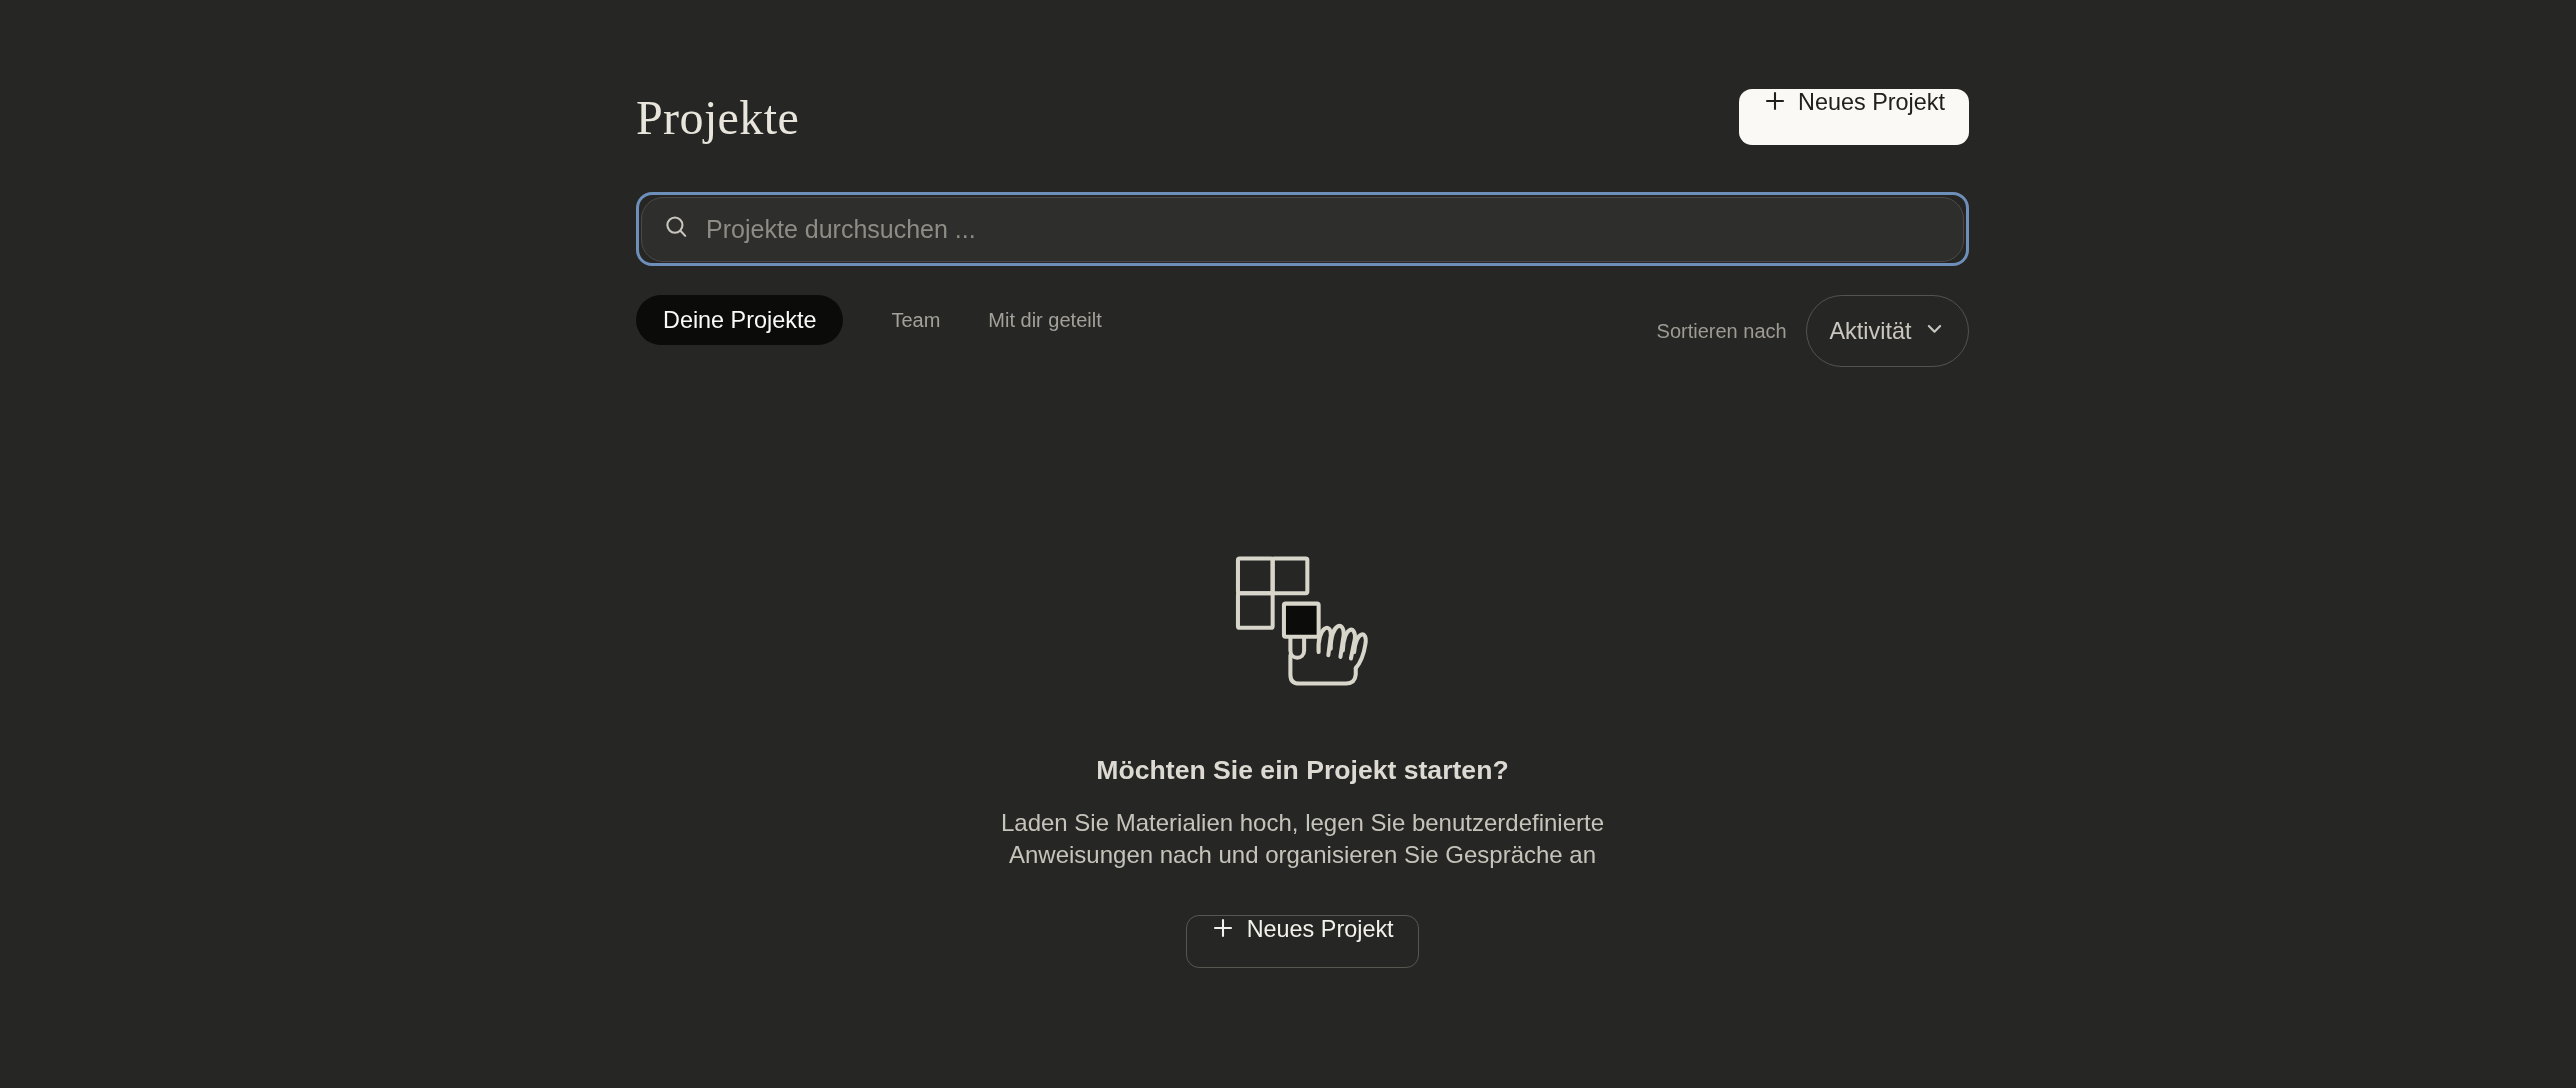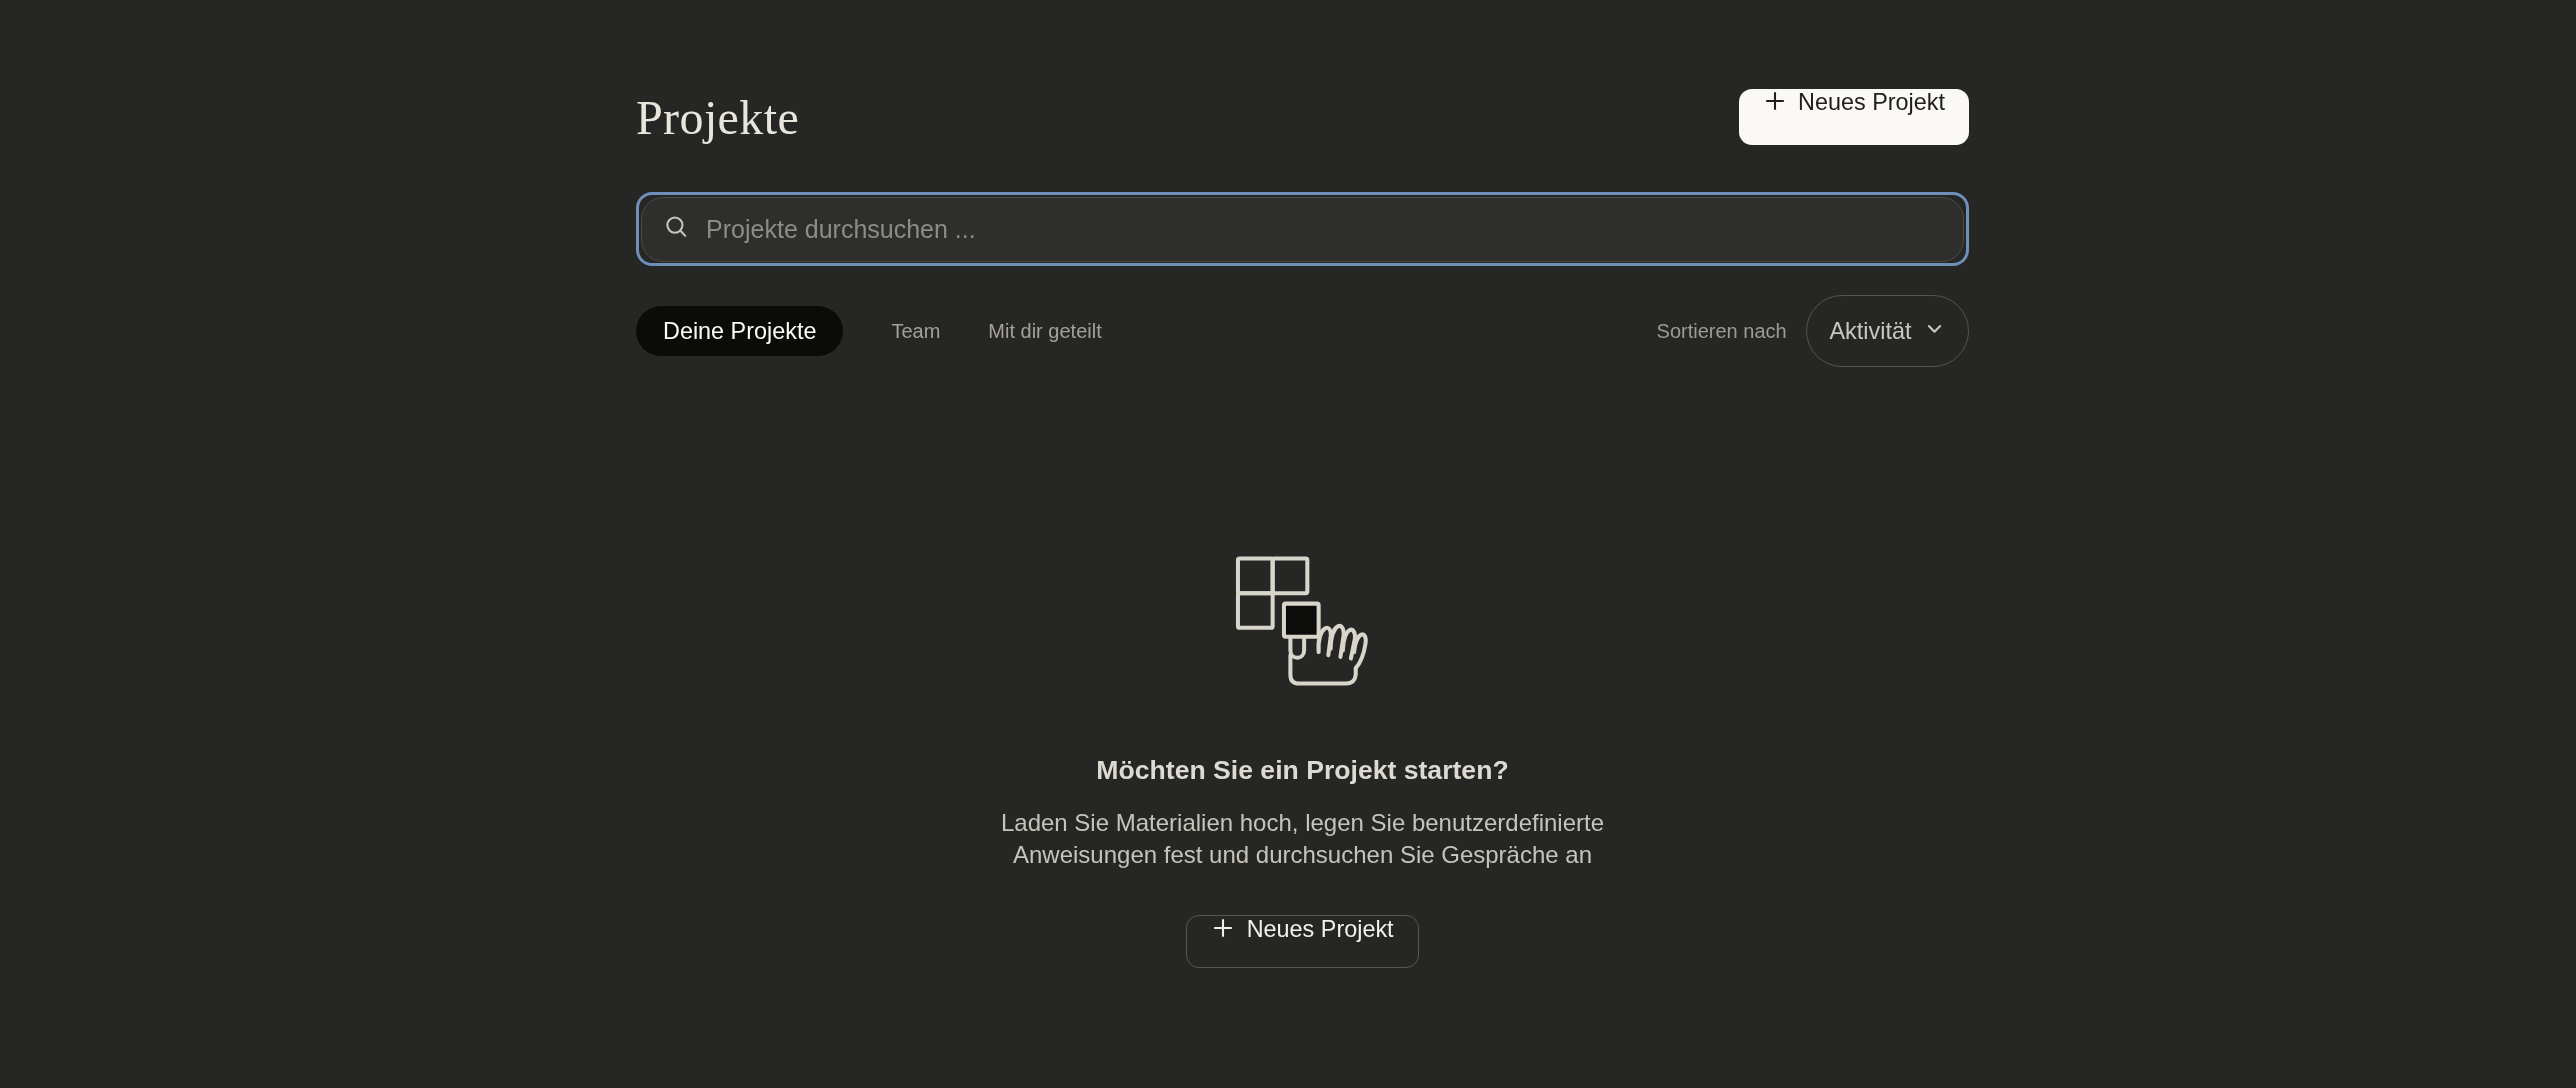--- a/index.html
+++ b/index.html
@@ -86,21 +86,21 @@
     color: #d8d6ce;
     font-family: "Liberation Sans", sans-serif;
     font-size: 25px;
   }
   .search-box input::placeholder { color: #8e8c85; opacity: 1; }
 
   
   .tabs-row {
     margin-top: 29px;
     display: flex;
-    align-items: center;
+    align-items: flex-start;
     justify-content: space-between;
   }
   .tabs-left { display: flex; align-items: center; gap: 48px; }
   .tab-pill {
     background: #0b0b0a;
     color: #fafaf7;
     font-size: 23.4px;
     font-weight: 500;
     height: 50px;
     display: inline-flex;
@@ -219,21 +219,21 @@
         <path d="M121 120 C121 88 138 84 137 103 L133 130"></path>
         <path d="M136 122 C137 92 152 90 151 107 L146 132"></path>
         <path d="M150 124 C152 98 167 96 164 114 C162 127 158 137 152 144"></path>
 
         <rect x="63" y="64" width="43" height="41" rx="2" fill="#0c0c0b"></rect>
       </g>
     </svg>
     <h2 class="empty-heading">Möchten Sie ein Projekt starten?</h2>
     <p class="empty-body">
       <span>Laden Sie Materialien hoch, legen Sie benutzerdefinierte</span>
-      <span>Anweisungen fest und durchsuchen Sie Gespräche an</span>
+      <span>Anweisungen nach und organisieren Sie Gespräche an</span>
     </p>
     <div class="empty-cta-wrap">
       <button class="btn btn-outline">
         <span class="plus-icon">
           <svg width="24" height="24" viewBox="0 0 30 30">
               <path d="M15 4 V26 M4 15 H26" stroke="#f2f1eb" stroke-width="2.6" fill="none"></path>
             </svg>
         </span>
         <span>Neues Projekt</span>
       </button>

